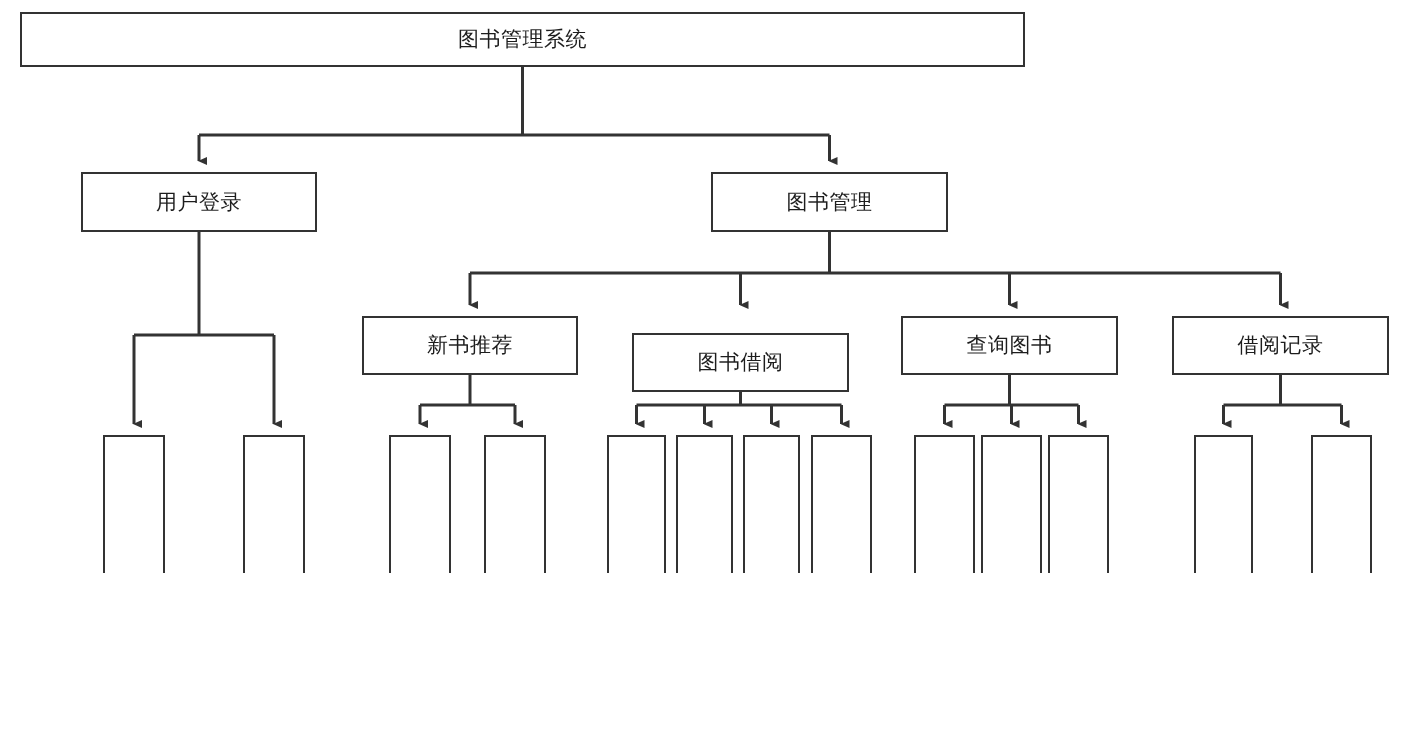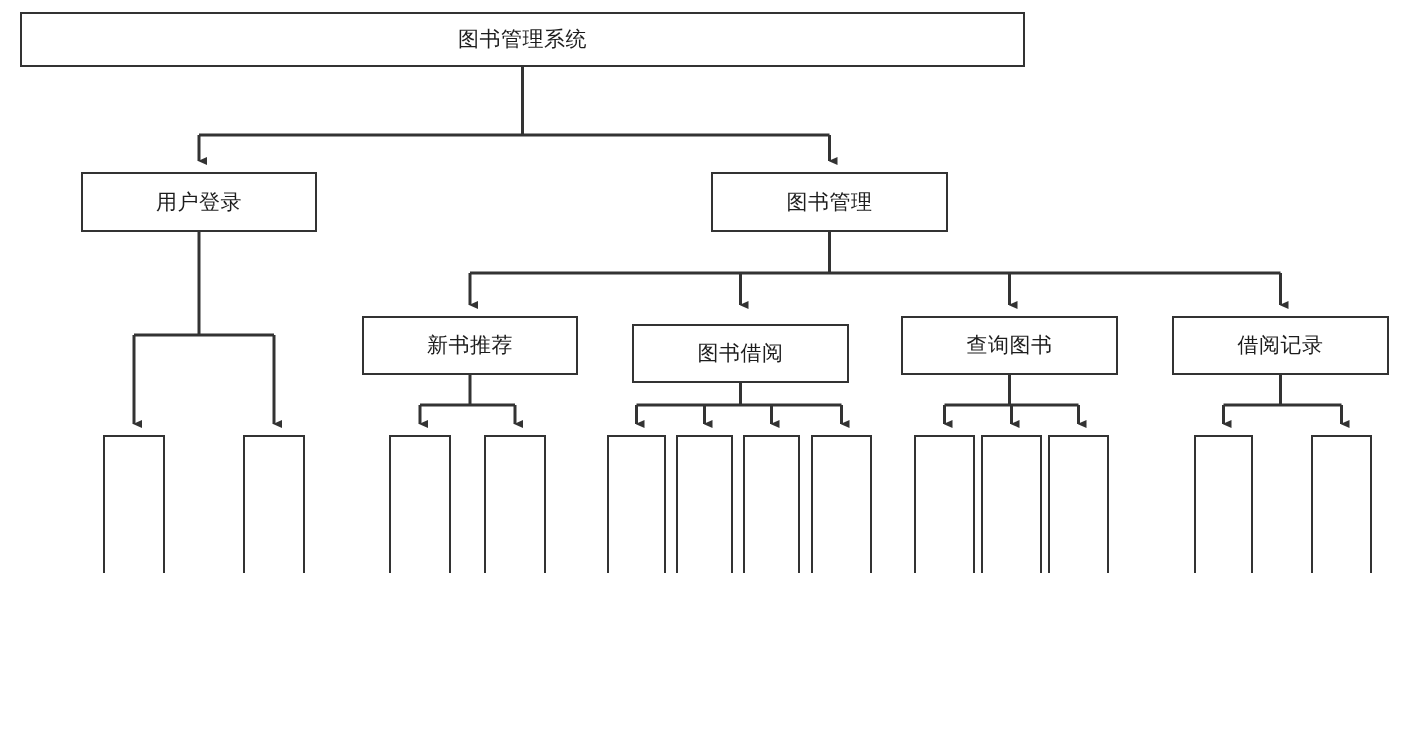--- a/index.html
+++ b/index.html
@@ -119,21 +119,21 @@
       </div>
       <div class="node-box" style="left: 81px; top: 172px; width: 236px; height: 60px;">
         <span class="node-label">用户登录</span>
       </div>
       <div class="node-box" style="left: 711px; top: 172px; width: 237px; height: 60px; justify-content: center;">
         <span class="node-label">图书管理</span>
       </div>
       <div class="node-box" style="left: 362px; top: 316px; width: 216px; height: 59px;">
         <span class="node-label">新书推荐</span>
       </div>
-      <div class="node-box" style="left: 632px; top: 324px; width: 217px; height: 59px;">
+      <div class="node-box" style="left: 632px; top: 333px; width: 217px; height: 59px;">
         <span class="node-label">图书借阅</span>
       </div>
       <div class="node-box" style="left: 901px; top: 316px; width: 217px; height: 59px;">
         <span class="node-label">查询图书</span>
       </div>
       <div class="node-box" style="left: 1172px; top: 316px; width: 217px; height: 59px;">
         <span class="node-label">借阅记录</span>
       </div>
       <div class="node-box vertical" style="left: 103px; top: 435px; width: 62px; height: 299px;">
         <span class="node-label">用户登录</span>

